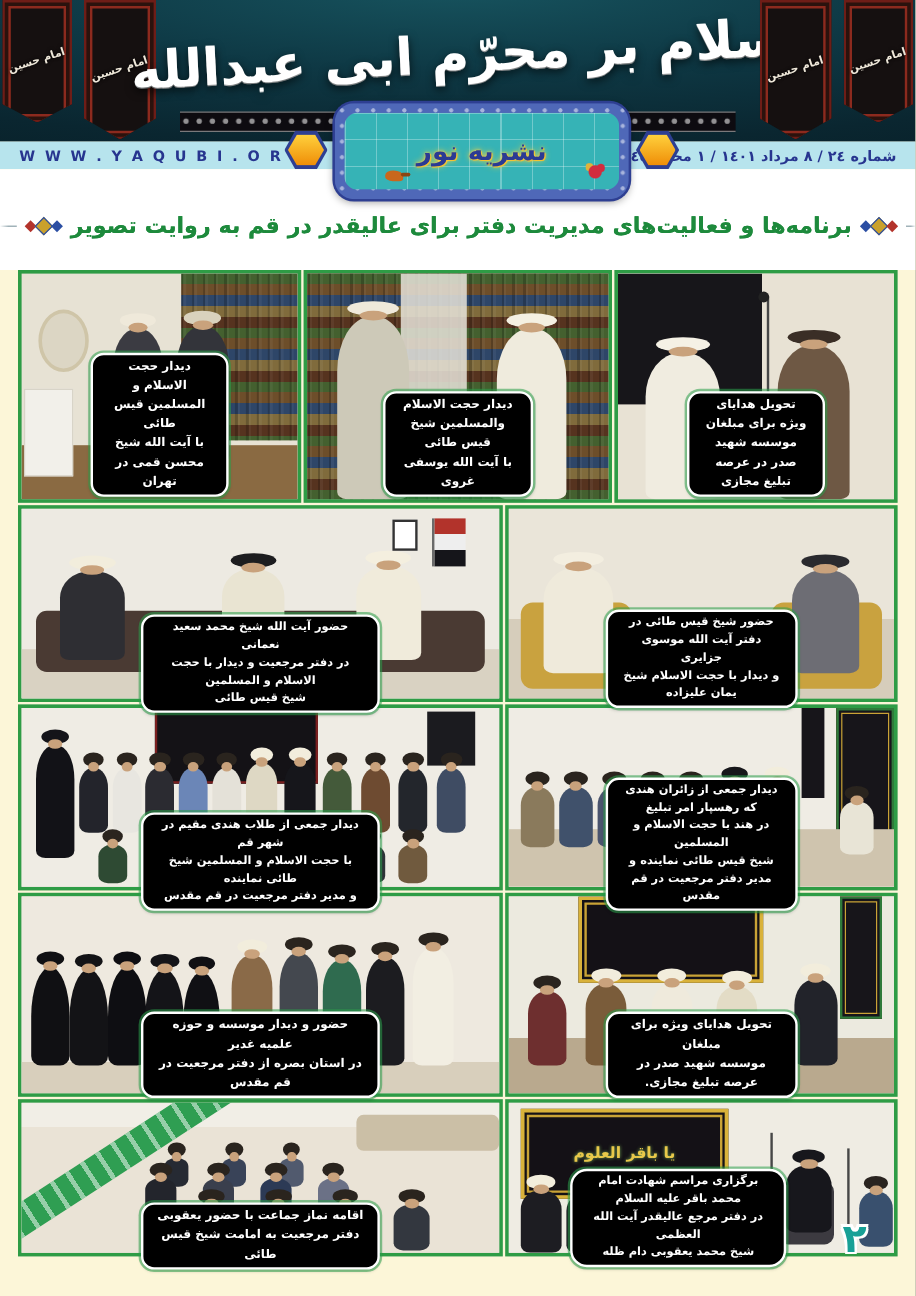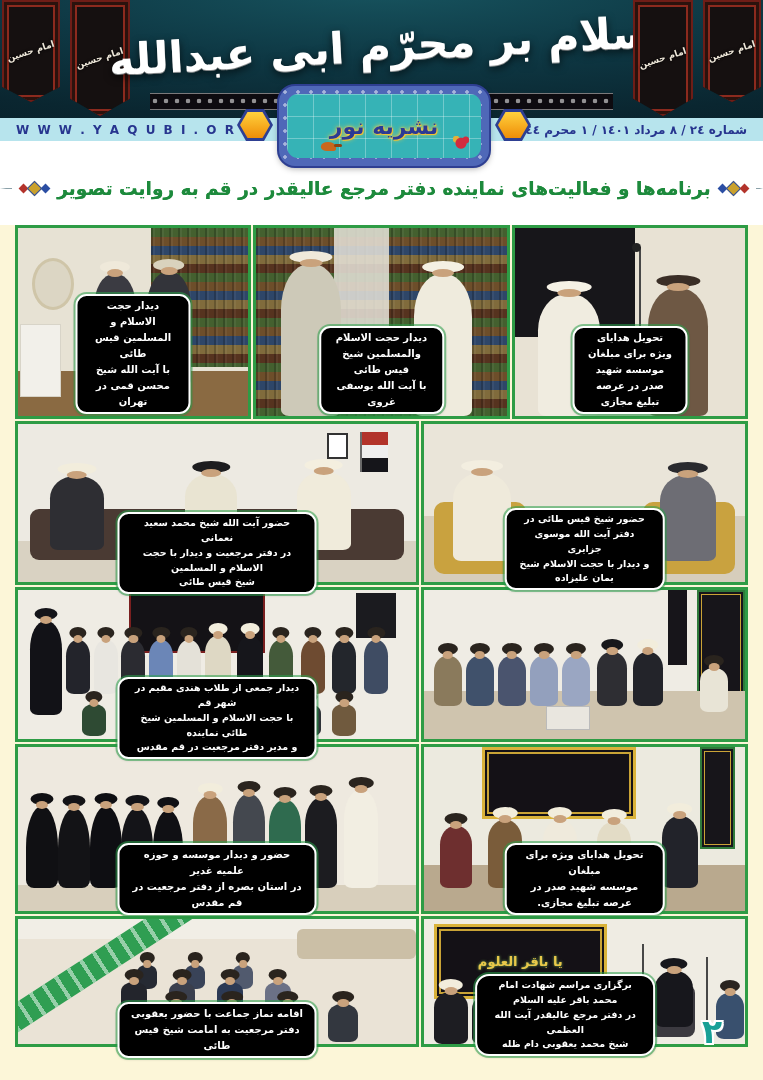--- a/index.html
+++ b/index.html
@@ -27,21 +27,21 @@
   
   .infobar{position:absolute;left:0;top:118px;width:763px;height:23px;background:#b7e4ed;
     display:flex;align-items:center;justify-content:space-between;box-sizing:border-box;padding:0 16px;}
   .site{color:#27358f;font-weight:bold;font-size:12px;letter-spacing:2px;}
   .issue{color:#27358f;font-weight:bold;font-size:12px;direction:rtl;}
 
   
   .whiteband{position:absolute;left:0;top:141px;width:763px;height:84px;background:#ffffff;}
   .badge{position:absolute;left:279px;top:86px;width:210px;height:80px;border-radius:16px;
     background:#4f68b8;box-shadow:0 0 0 2px #2e3f92,0 2px 7px rgba(0,0,0,.4);
-    background-image:radial-gradient(circle 1.5px at 6px 6px,rgba(255,255,255,.5) 1.5px,transparent 2px);background-size:13px 13px;z-index:9;}
+    background-image:radial-gradient(circle 1.5px at 6px 6px,rgba(255,255,255,.5) 1.5px,transparent 2px);background-size:13px 13px;z-index:9;padding-left:35px;}
   .badge-in{position:absolute;inset:8px;border-radius:11px;background:#36b3b6;overflow:hidden;
     background-image:repeating-linear-gradient(90deg,rgba(255,255,255,.30) 0 1px,transparent 1px 26px),
       repeating-linear-gradient(180deg,rgba(255,255,255,.30) 0 1px,transparent 1px 22px);
     display:flex;align-items:center;justify-content:center;}
   .badge-title{color:#2b3a94;font-size:22px;font-weight:bold;direction:rtl;
     text-shadow:0 0 2px #ffd23f,0 0 5px #ffd23f,1px 1px 0 #e7b52a;}
   .bird{position:absolute;left:34px;bottom:7px;width:15px;height:9px;background:#c9671c;border-radius:60% 70% 30% 55%;}
   .bird::after{content:"";position:absolute;right:-6px;top:2px;width:8px;height:3px;background:#8c4413;border-radius:2px;}
   .flower{position:absolute;right:12px;bottom:6px;width:16px;height:16px;
     background:radial-gradient(circle 5px at 50% 45%,#d22c3e 5px,transparent 6px),
@@ -123,21 +123,21 @@
     </div>
   </div>
 
   <div class="titlerow">
     <span class="tline tlineL"></span>
     <span class="orn">
         <i class="o1"></i>
         <i class="o2"></i>
         <i class="o3"></i>
       </span>
-    <span class="stitle">برنامه‌ها و فعالیت‌های نماینده دفتر مرجع عالیقدر در قم به روایت تصویر</span>
+    <span class="stitle">برنامه‌ها و فعالیت‌های مدیریت دفتر برای عالیقدر در قم به روایت تصویر</span>
     <span class="orn">
         <i class="o3"></i>
         <i class="o2"></i>
         <i class="o1"></i>
       </span>
     <span class="tline tlineR"></span>
   </div>
 
   <figure class="ph" style="left:15px;top:225px;width:236px;height:194px;margin:0;">
     <div class="scene">
@@ -243,20 +243,23 @@
       <div class="sc" style="left:38%;bottom:6%;width:42px;height:22px;background:#e9e6df;border:1px solid #bbb;"></div>
       <div class="fg" style="left:3%;bottom:22%;width:28px;height:50px;--r:#8a7a5c;--t:#2a241e;"></div>
       <div class="fg" style="left:13%;bottom:22%;width:28px;height:50px;--r:#40516b;--t:#2a241e;"></div>
       <div class="fg" style="left:23%;bottom:22%;width:28px;height:50px;--r:#4a546e;--t:#2a241e;"></div>
       <div class="fg" style="left:33%;bottom:22%;width:28px;height:50px;--r:#93a0bd;--t:#2a241e;"></div>
       <div class="fg" style="left:43%;bottom:22%;width:28px;height:50px;--r:#9aa6c2;--t:#2a241e;"></div>
       <div class="fg" style="left:54%;bottom:22%;width:30px;height:54px;--r:#2e2e33;--t:#17171a;"></div>
       <div class="fg" style="left:65%;bottom:22%;width:30px;height:54px;--r:#23242a;--t:#f2eddc;"></div>
       <div class="fg" style="left:86%;bottom:18%;width:28px;height:44px;--r:#e8e4d6;--t:#2a241e;"></div>
     </div>
+    <figcaption class="cap small" style="bottom:-20px;">دیدار جمعی از زائران هندی که رهسپار امر تبلیغ
+در هند با حجت الاسلام و المسلمین
+شیخ قیس طائی نماینده و مدیر دفتر مرجعیت در قم مقدس</figcaption>
   </figure>
 
   <figure class="ph" style="left:15px;top:744px;width:404px;height:170px;margin:0;">
     <div class="scene" style="background:#eee9df;">
       <div class="sc" style="left:0;bottom:0;width:100%;height:16%;background:#d8cfbc;"></div>
       <div class="fg" style="left:2%;bottom:14%;width:32px;height:82px;--r:#101013;--t:#101013;border-radius:50% 50% 8px 8px;"></div>
       <div class="fg" style="left:10%;bottom:14%;width:32px;height:80px;--r:#131316;--t:#131316;border-radius:50% 50% 8px 8px;"></div>
       <div class="fg" style="left:18%;bottom:14%;width:32px;height:82px;--r:#0e0e12;--t:#0e0e12;border-radius:50% 50% 8px 8px;"></div>
       <div class="fg" style="left:26%;bottom:14%;width:32px;height:80px;--r:#141418;--t:#141418;border-radius:50% 50% 8px 8px;"></div>
       <div class="fg" style="left:34%;bottom:14%;width:30px;height:78px;--r:#101014;--t:#101014;border-radius:50% 50% 8px 8px;"></div>

